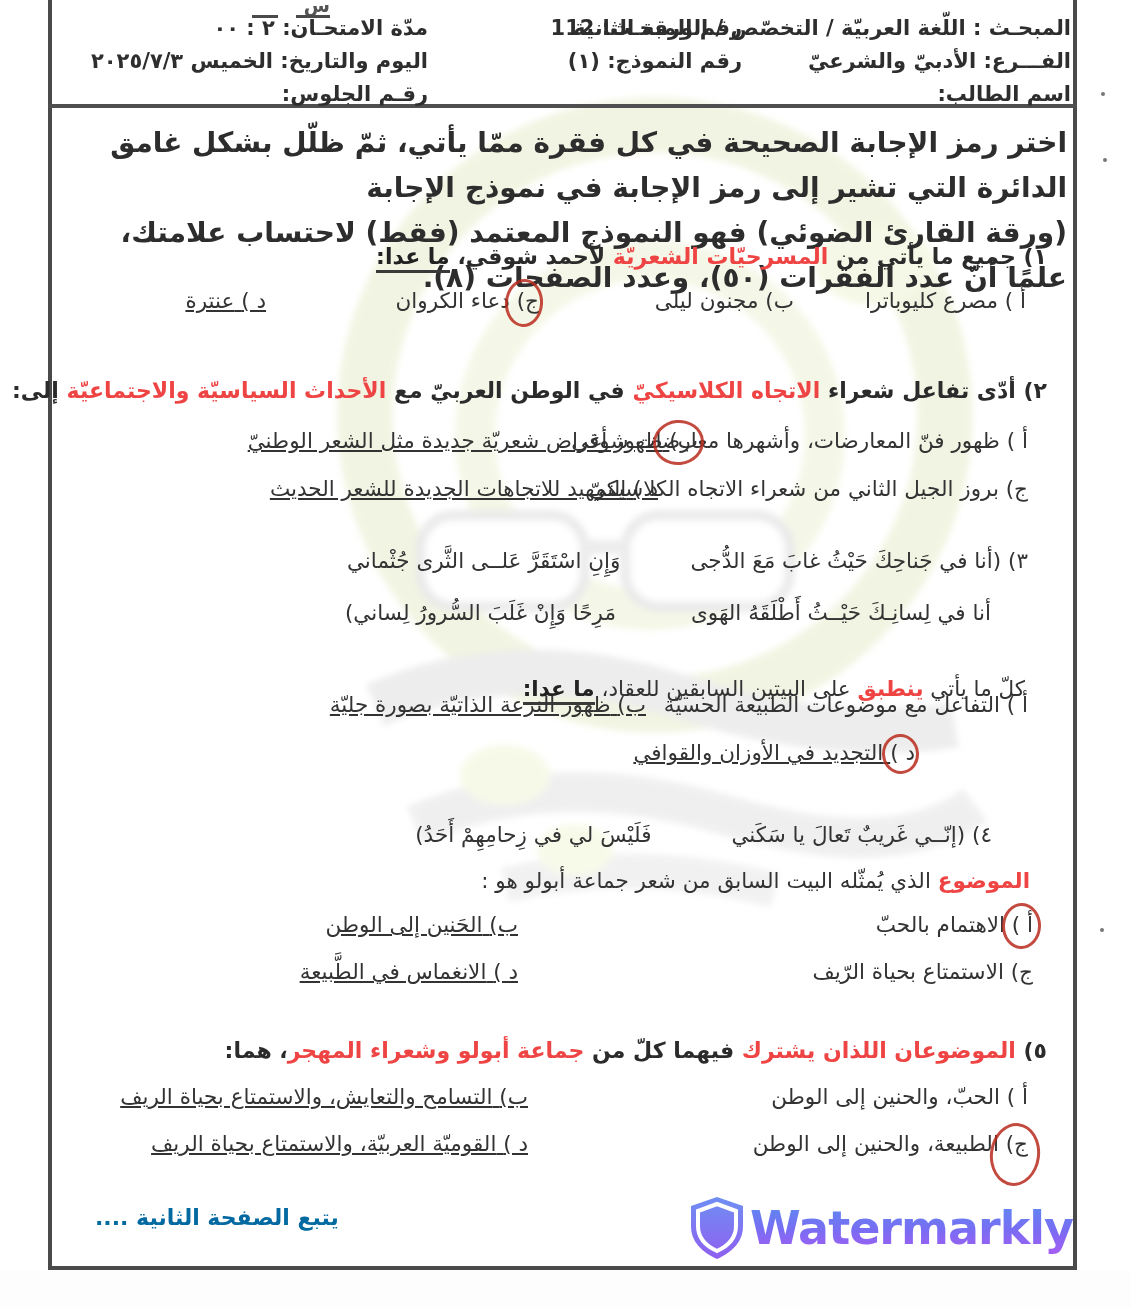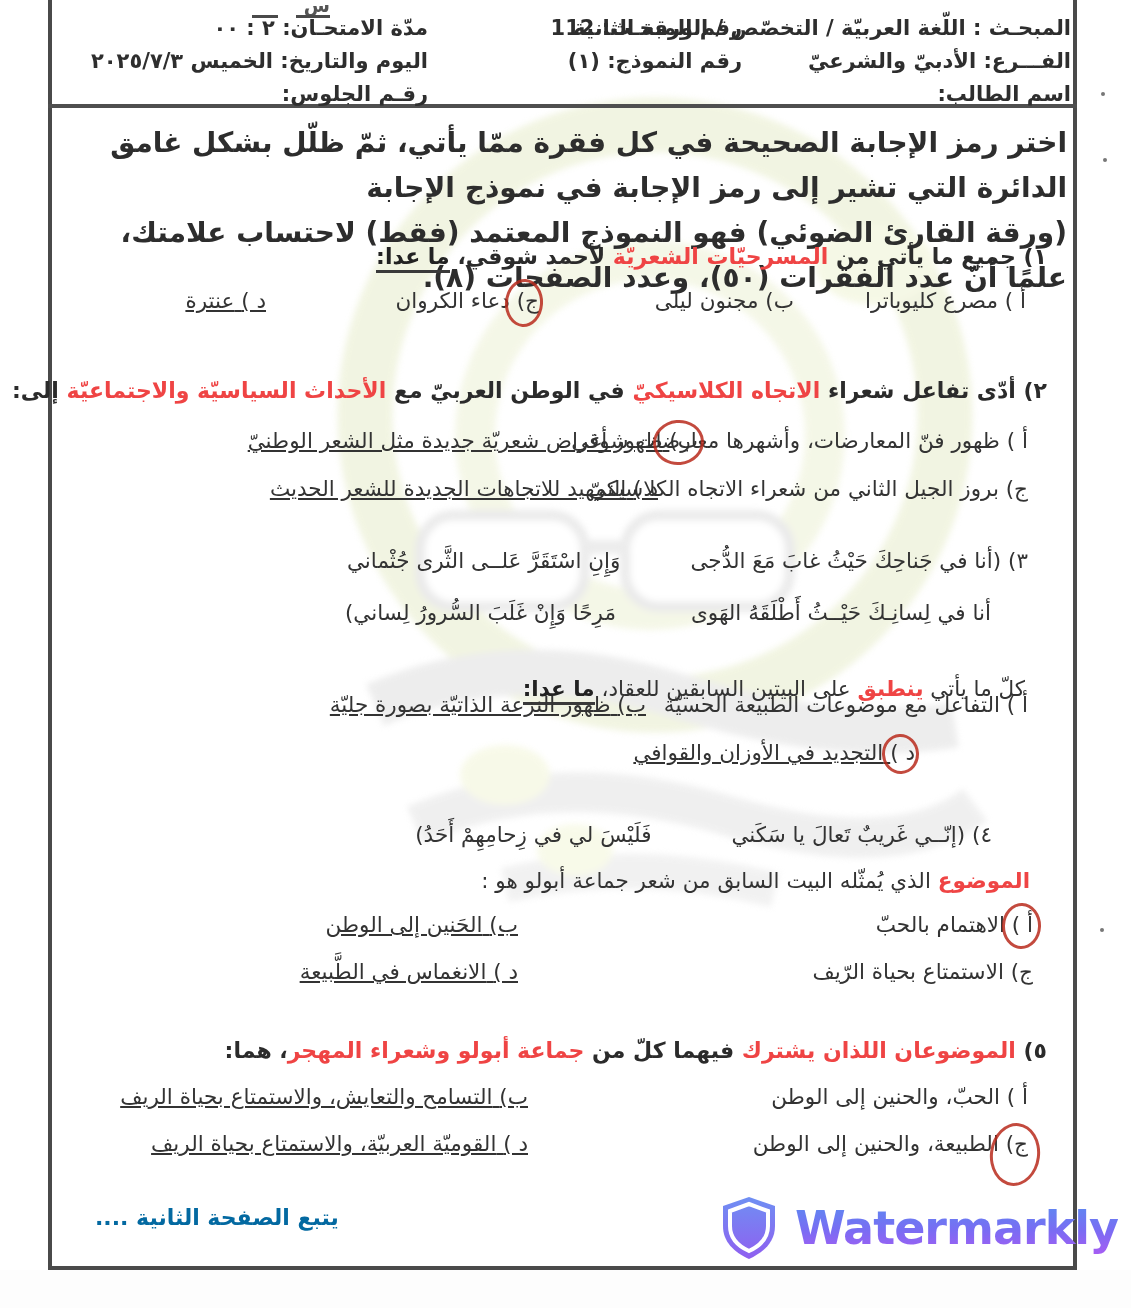--- a/index.html
+++ b/index.html
@@ -39,21 +39,21 @@
   .circ::before{content:"";position:absolute;border:3px solid rgba(185,42,28,.85);
         border-radius:50%;pointer-events:none;}
   .c-q1::before{inset:-9px -4px -14px -12px;transform:rotate(4deg);}
   .c-q2::before{inset:-8px -6px -12px -16px;transform:rotate(-5deg);}
   .c-q3::before{inset:-6px -4px -9px -8px;transform:rotate(-3deg);}
   .c-q4::before{inset:-9px -8px -12px -10px;transform:rotate(2deg);}
   .c-q5::before{inset:-8px -12px -30px -16px;transform:rotate(7deg);}
   
   .footer-note{position:absolute;left:95px;top:1205px;font-size:22px;font-weight:800;color:#0369a1;}
   
-  .wmly{position:absolute;left:720px;top:1196px;display:flex;direction:ltr;align-items:center;gap:17px;}
+  .wmly{position:absolute;left:688px;top:1196px;display:flex;direction:ltr;align-items:center;gap:4px;}
   .wmly-text{font-size:46px;font-weight:800;letter-spacing:-1px;font-family:"DejaVu Sans",sans-serif;
         background:linear-gradient(180deg,#5a8cf1 0%,#7a6cf3 55%,#a75cf3 100%);
         -webkit-background-clip:text;background-clip:text;color:transparent;}
   
   .bg-wm{position:absolute;left:255px;top:85px;width:770px;height:850px;filter:blur(3px);
         opacity:.6;pointer-events:none;}
   .margin-dot{position:absolute;width:4px;height:4px;border-radius:50%;background:#777;}
 </style>
 </head>
 <body>

